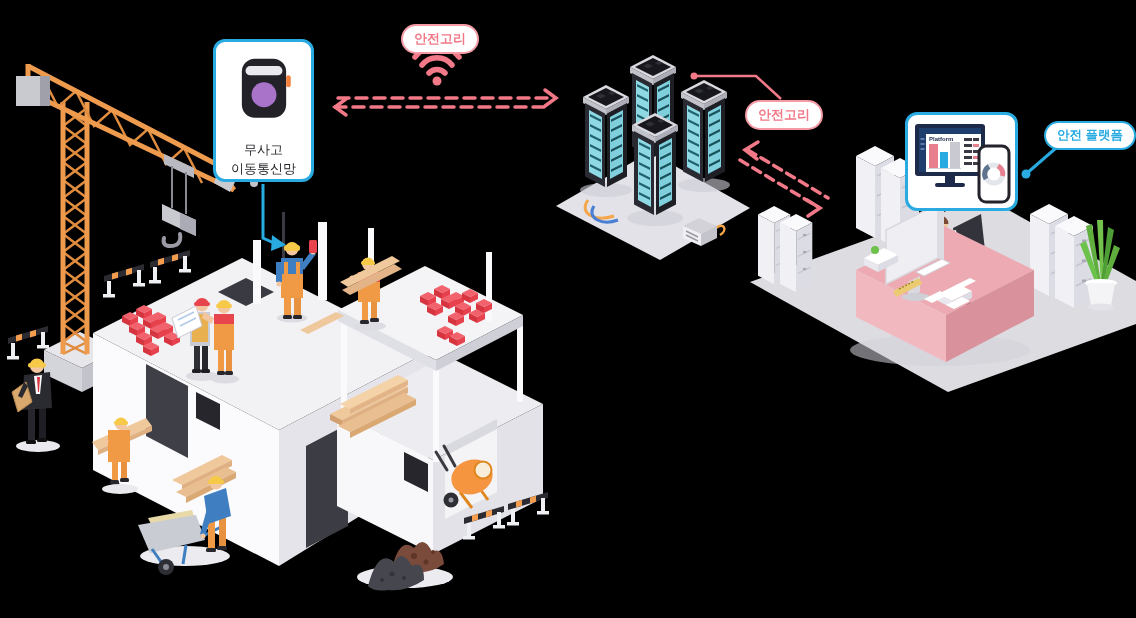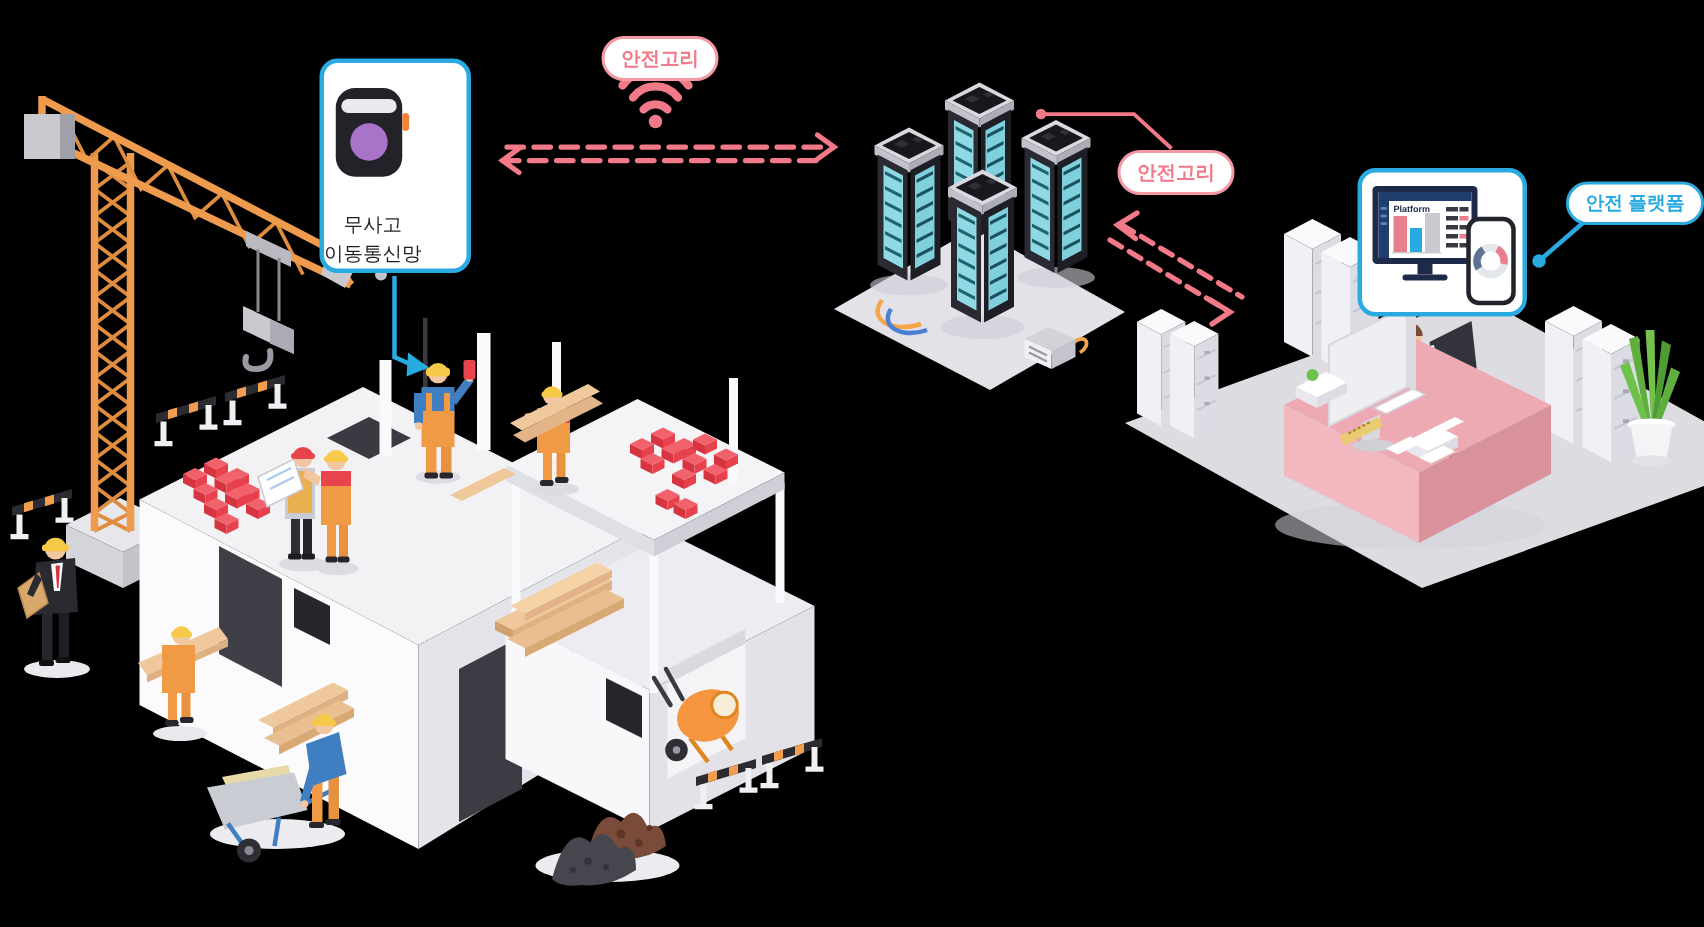--- a/index.html
+++ b/index.html
@@ -9,21 +9,21 @@
   .pill{position:absolute;background:#fff;border-radius:18px;padding:4px 11px;
         font-size:13px;font-weight:bold;white-space:nowrap;}
   .pill-pink{border:2.5px solid var(--pink-border);color:var(--pink-accent);}
   .pill-blue{border:2.5px solid var(--blue-accent);color:var(--blue-accent);}
   #pill-network{left:401px;top:24px;}
   #pill-server{left:745px;top:100px;}
   #pill-platform{left:1044px;top:121px;font-size:12.5px;}
   .card{position:absolute;background:#fff;border:3.5px solid var(--blue-accent);
         border-radius:12px;box-sizing:border-box;}
   #device-card{left:213px;top:39px;width:101px;height:143px;display:flex;
-               flex-direction:column;align-items:flex-start;padding-top:13px;gap:10px;}
+               flex-direction:column;align-items:center;padding-top:13px;gap:10px;}
   .device-label{font-size:13px;line-height:1.45;color:#1E1E24;text-align:center;
                 margin-top:8px;font-weight:500;}
   #platform-card{left:905px;top:112px;width:113px;height:99px;display:flex;
                  align-items:center;justify-content:center;}
   .lk-pink{stroke:var(--pink-accent);}
   .lk-blue{stroke:var(--blue-accent);}
   .fl-pink{fill:var(--pink-accent);}
   .fl-blue{fill:var(--blue-accent);}
 </style>
 </head>

